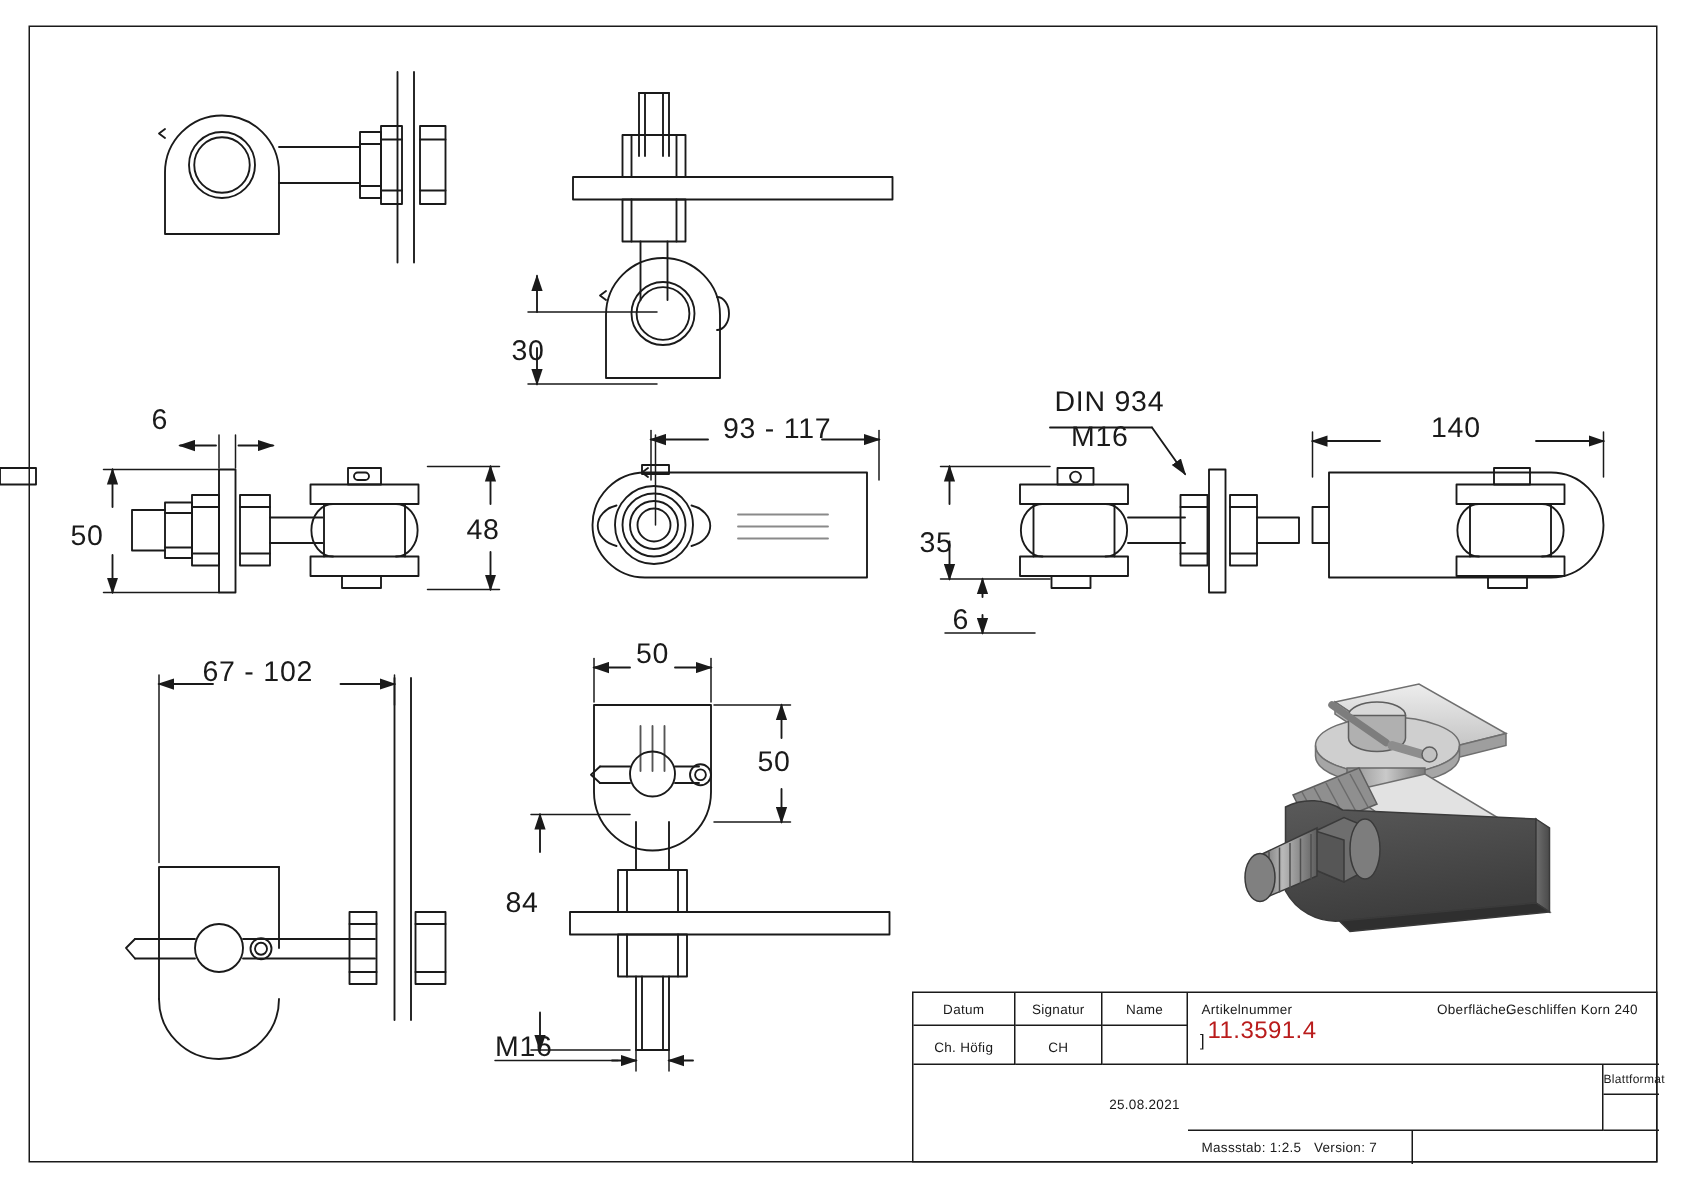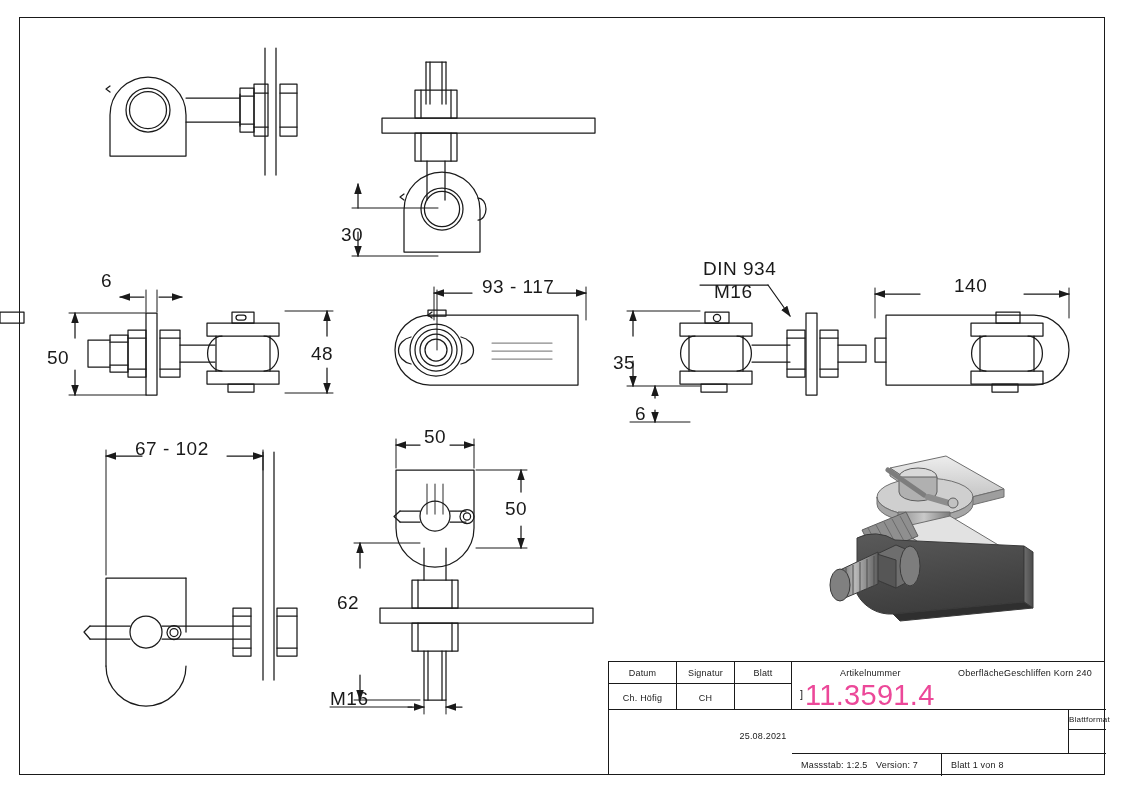--- a/index.html
+++ b/index.html
@@ -11,21 +11,21 @@
 
   .dimtext{position:absolute;font-family:"Liberation Sans",sans-serif;font-size:19px;color:#1a1a1a;letter-spacing:.5px;white-space:nowrap;}
 
   
   #titleblock{position:absolute;left:608px;top:661px;width:497px;height:114px;border:1.3px solid #1a1a1a;box-sizing:border-box;font-size:9px;}
   #titleblock .cell{position:absolute;box-sizing:border-box;border-right:1.1px solid #1a1a1a;border-bottom:1.1px solid #1a1a1a;}
   #titleblock .nb-r{border-right:none;}
   #titleblock .nb-b{border-bottom:none;}
   .tb-lab{position:absolute;font-size:9px;color:#1a1a1a;letter-spacing:.2px;white-space:nowrap;}
   .tb-ctr{width:100%;text-align:center;}
-  .artnum{position:absolute;font-size:29px;color:#ec4899;letter-spacing:.3px;white-space:nowrap;}
+  .artnum{position:absolute;font-size:16px;color:#b91c1c;letter-spacing:.3px;white-space:nowrap;}
   .artpre{position:absolute;font-size:11px;color:#1a1a1a;}
   .a4{position:absolute;font-size:20px;color:#737373;width:100%;text-align:center;margin-left:48px;}
 </style>
 </head>
 <body>
 
 <div id="sheet">
 
   <div id="frame"></div>
 
@@ -390,65 +390,62 @@
   <div class="dimtext" style="left:47px;top:347px;">50</div>
   <div class="dimtext" style="left:311px;top:343px;">48</div>
   <div class="dimtext" style="left:703px;top:258px;">DIN 934</div>
   <div class="dimtext" style="left:714px;top:281px;">M16</div>
   <div class="dimtext" style="left:613px;top:352px;">35</div>
   <div class="dimtext" style="left:635px;top:403px;">6</div>
   <div class="dimtext" style="left:954px;top:275px;">140</div>
   <div class="dimtext" style="left:135px;top:438px;">67 - 102</div>
   <div class="dimtext" style="left:424px;top:426px;">50</div>
   <div class="dimtext" style="left:505px;top:498px;">50</div>
-  <div class="dimtext" style="left:337px;top:592px;">62</div>
+  <div class="dimtext" style="left:337px;top:592px;">84</div>
   <div class="dimtext" style="left:330px;top:688px;">M16</div>
 
   <div id="titleblock">
 
     <div class="cell" style="left:0;top:0;width:68px;height:22px;">
       <div class="tb-lab tb-ctr" style="top:6px;">Datum</div>
     </div>
     <div class="cell" style="left:68px;top:0;width:58px;height:22px;">
       <div class="tb-lab tb-ctr" style="top:6px;">Signatur</div>
     </div>
     <div class="cell" style="left:126px;top:0;width:57px;height:22px;">
-      <div class="tb-lab tb-ctr" style="top:6px;">Blatt</div>
+      <div class="tb-lab tb-ctr" style="top:6px;">Name</div>
     </div>
 
     <div class="cell" style="left:0;top:22px;width:68px;height:26px;">
       <div class="tb-lab tb-ctr" style="top:9px;">Ch. Höfig</div>
     </div>
     <div class="cell" style="left:68px;top:22px;width:58px;height:26px;">
       <div class="tb-lab tb-ctr" style="top:9px;text-align:center;">CH</div>
     </div>
     <div class="cell" style="left:126px;top:22px;width:57px;height:26px;">
       <div class="tb-lab tb-ctr" style="top:9px;margin-top:38px;">25.08.2021</div>
     </div>
 
     <div class="cell nb-r" style="left:183px;top:0;width:314px;height:48px;">
-      <div class="tb-lab" style="left:9px;top:6px;margin-left:39px;">Artikelnummer</div>
+      <div class="tb-lab" style="left:9px;top:6px;">Artikelnummer</div>
       <div class="tb-lab" style="left:166px;top:6px;">Oberfläche:</div>
       <div class="tb-lab" style="left:212px;top:6px;">Geschliffen Korn 240</div>
       <div class="artpre" style="left:8px;top:26px;">]</div>
       <div class="artnum" style="left:13px;top:17px;">11.3591.4</div>
     </div>
 
 
     <div class="cell" style="left:183px;top:48px;width:277px;height:44px;"></div>
 
     <div class="cell nb-r" style="left:460px;top:48px;width:37px;height:20px;">
       <div class="tb-lab tb-ctr" style="top:5px;font-size:8px;">Blattformat</div>
     </div>
     <div class="cell nb-r" style="left:460px;top:68px;width:37px;height:24px;">
       <div class="a4" style="top:3px;">A4</div>
     </div>
 
     <div class="cell nb-b" style="left:183px;top:92px;width:150px;height:22px;text-align:right;">
       <div class="tb-lab" style="left:9px;top:6px;">Massstab: 1:2.5</div>
       <div class="tb-lab" style="left:84px;top:6px;">Version: 7</div>
     </div>
-    <div class="cell nb-b nb-r" style="left:333px;top:92px;width:164px;height:22px;">
-      <div class="tb-lab" style="left:9px;top:6px;">Blatt 1 von 8</div>
-    </div>
   </div>
 
 </div>
 
 </body></html>

